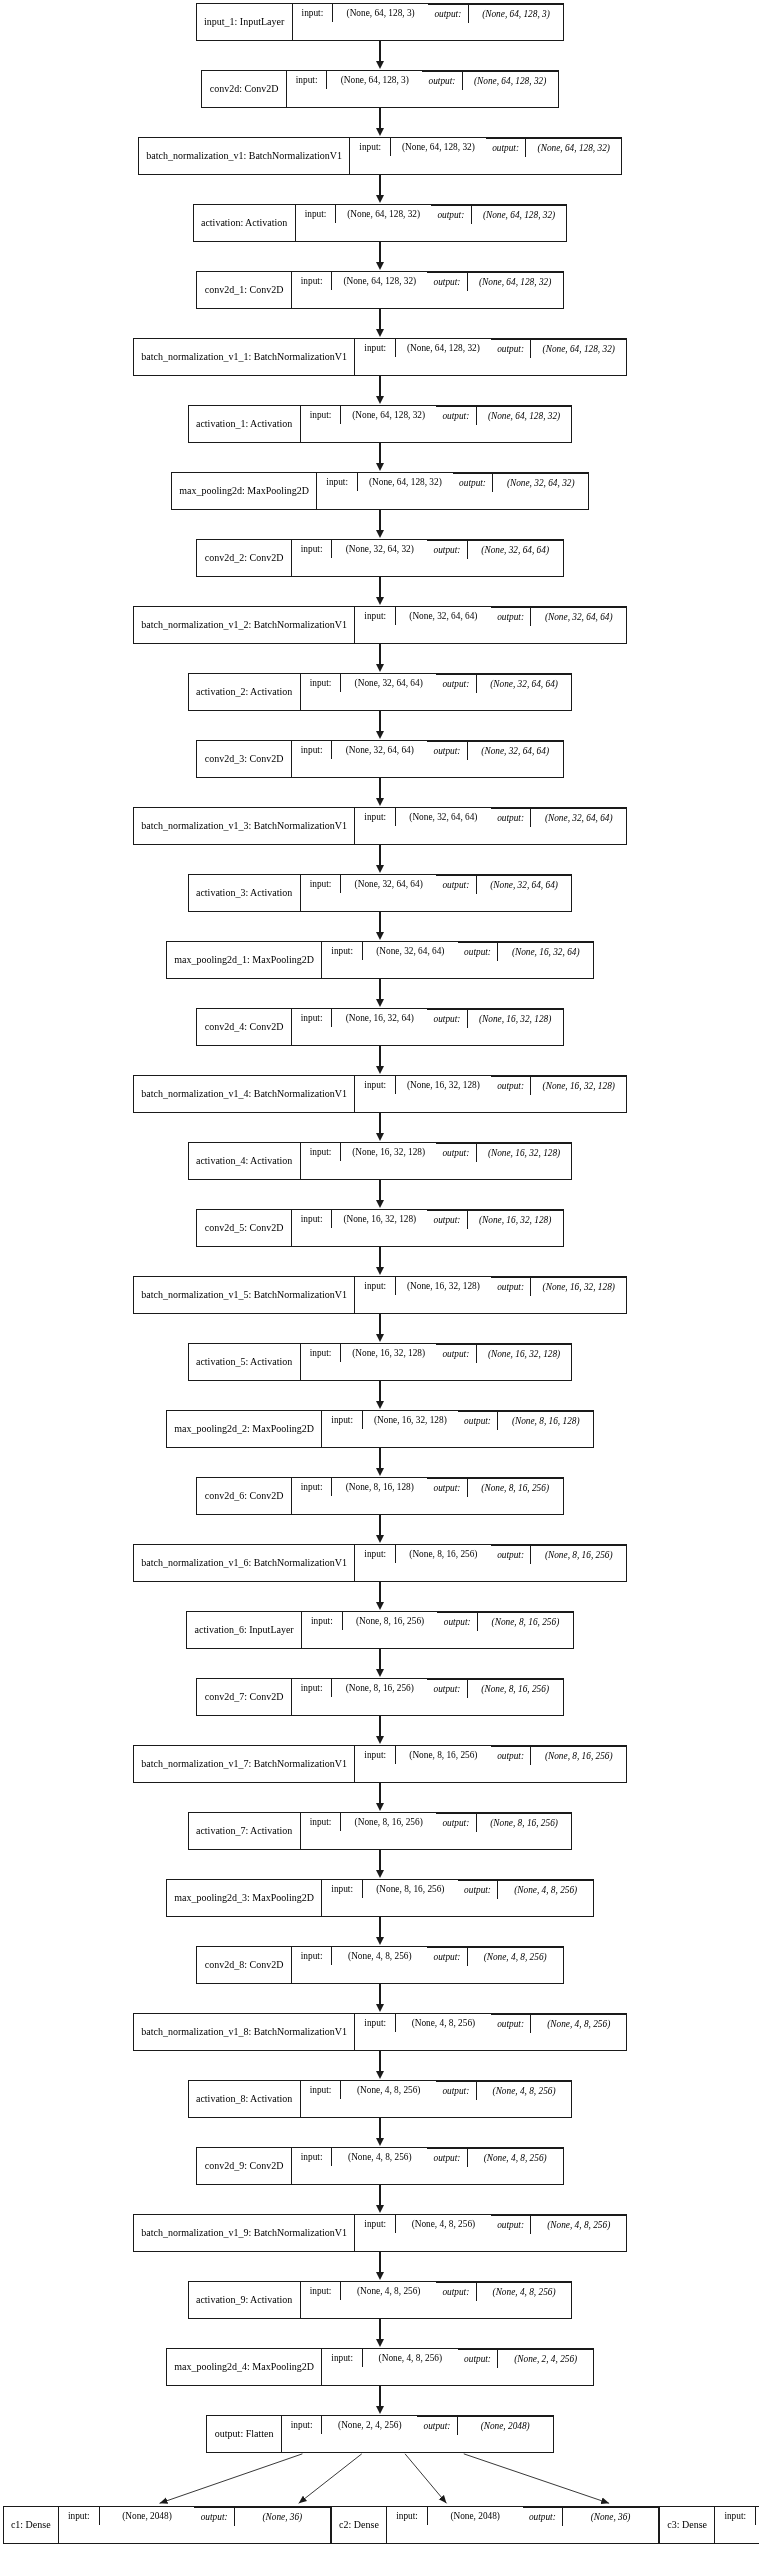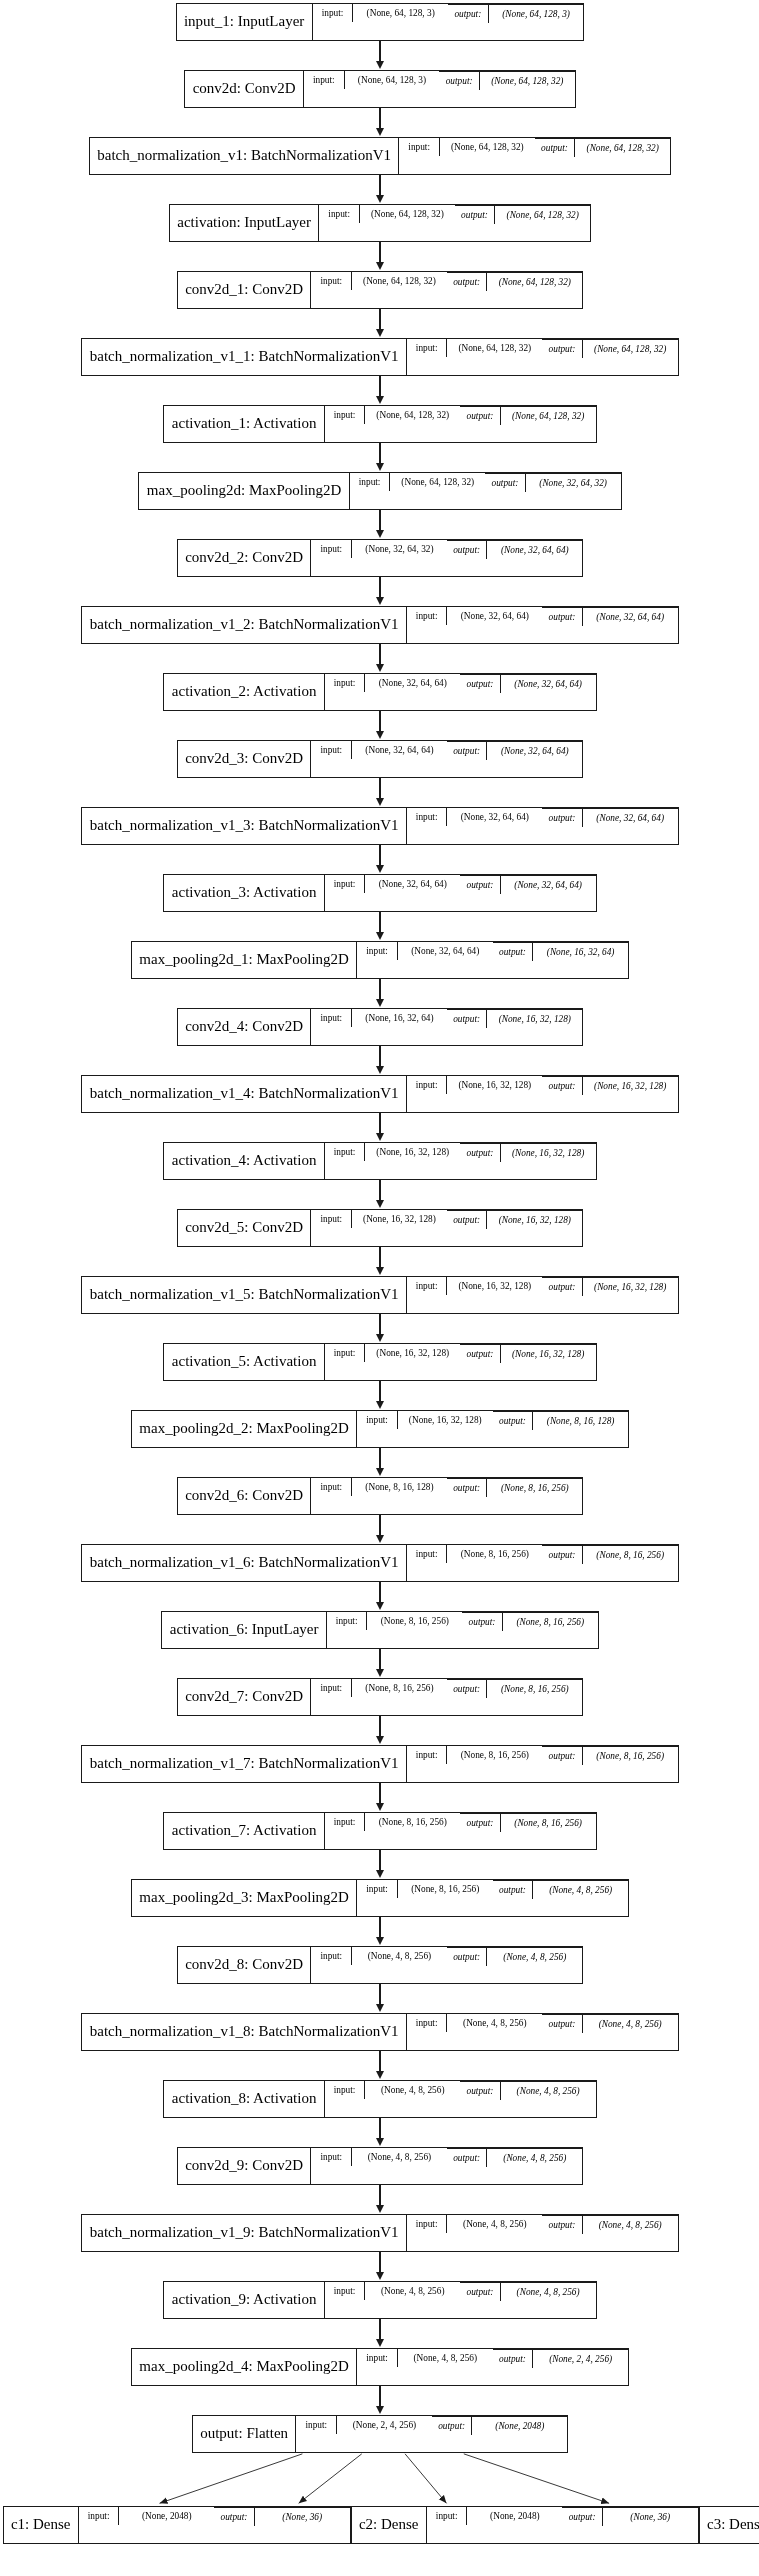--- a/index.html
+++ b/index.html
@@ -33,21 +33,21 @@
     border: 0.6px solid #1a1a1a;
     background: #ffffff;
     height: 38px;
     box-sizing: border-box;
   }
   .node-title {
     display: flex;
     align-items: center;
     justify-content: center;
     padding: 0 7.4px;
-    font-size: 15px;
+    font-size: 10px;
     white-space: nowrap;
     border-right: 0.6px solid #1a1a1a;
   }
   .node-io {
     display: flex;
     flex-direction: row;
   }
   .io-row {
     display: flex;
     height: 18.5px;
@@ -163,21 +163,21 @@
       </div>
     </div>
   </div>
 
   <div class="connector">
     <div class="connector-line"></div>
     <div class="connector-head"></div>
   </div>
 
   <div class="node">
-    <div class="node-title">activation: InputLayer</div>
+    <div class="node-title">activation: Activation</div>
     <div class="node-io">
       <div class="io-row io-input">
         <div class="io-key">input:</div>
         <div class="io-val">(None, 64, 128, 32)</div>
       </div>
       <div class="io-row io-output">
         <div class="io-key">output:</div>
         <div class="io-val">(None, 64, 128, 32)</div>
       </div>
     </div>

